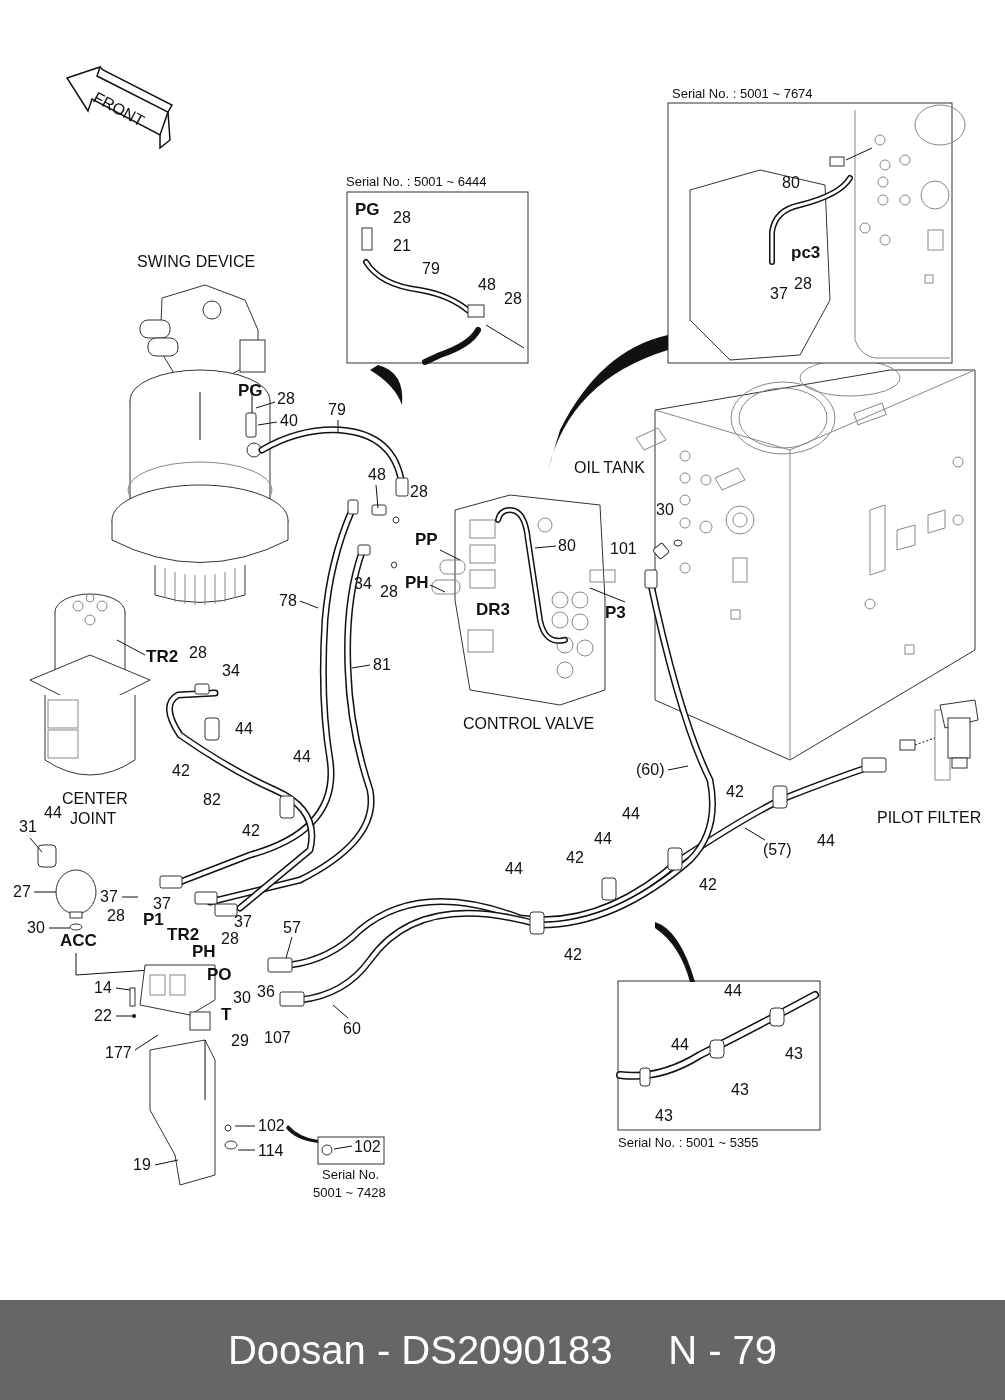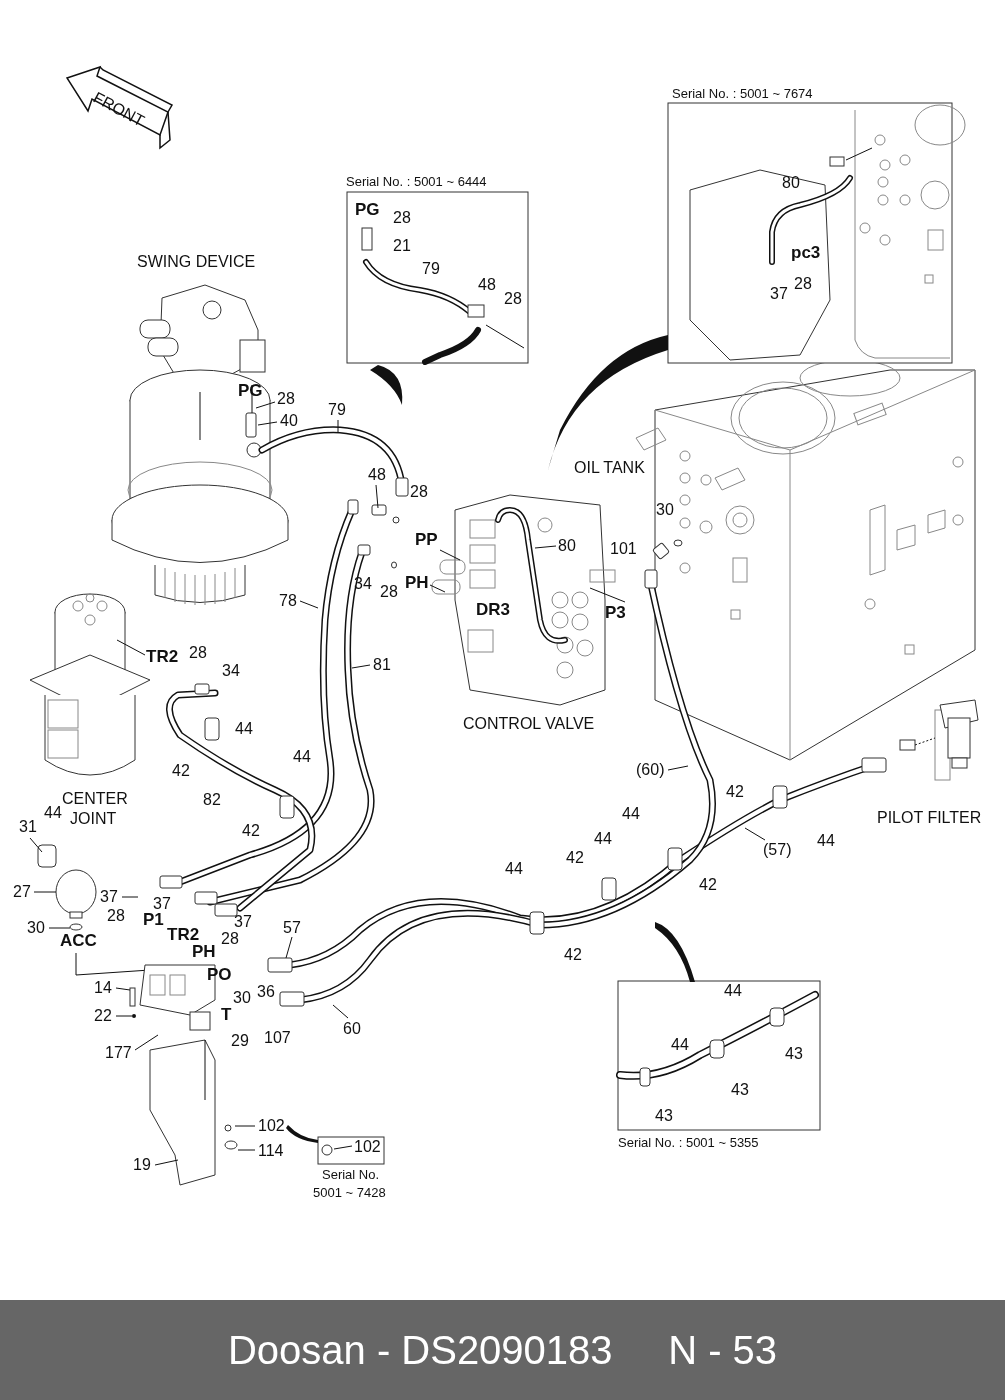--- a/index.html
+++ b/index.html
@@ -370,14 +370,14 @@
     <circle cx="327" cy="1150" r="5" class="part" stroke="#111" stroke-width="2"></circle>
     <line x1="334" y1="1149" x2="352" y2="1146" class="leader"></line>
     <text class="lbl" x="354" y="1152">102</text>
     <text class="serial" x="322" y="1179">Serial No.</text>
     <text class="serial" x="313" y="1197">5001 ~ 7428</text>
     <path d="M288,1125 Q300,1138 318,1140 L318,1143 Q295,1140 286,1128 Z" class="callout-arc"></path>
   </g>
 </svg>
 
 <div id="footer">
-  <span>Doosan - DS2090183     N - 53</span>
+  <span>Doosan - DS2090183     N - 79</span>
 </div>
 
 </body></html>

